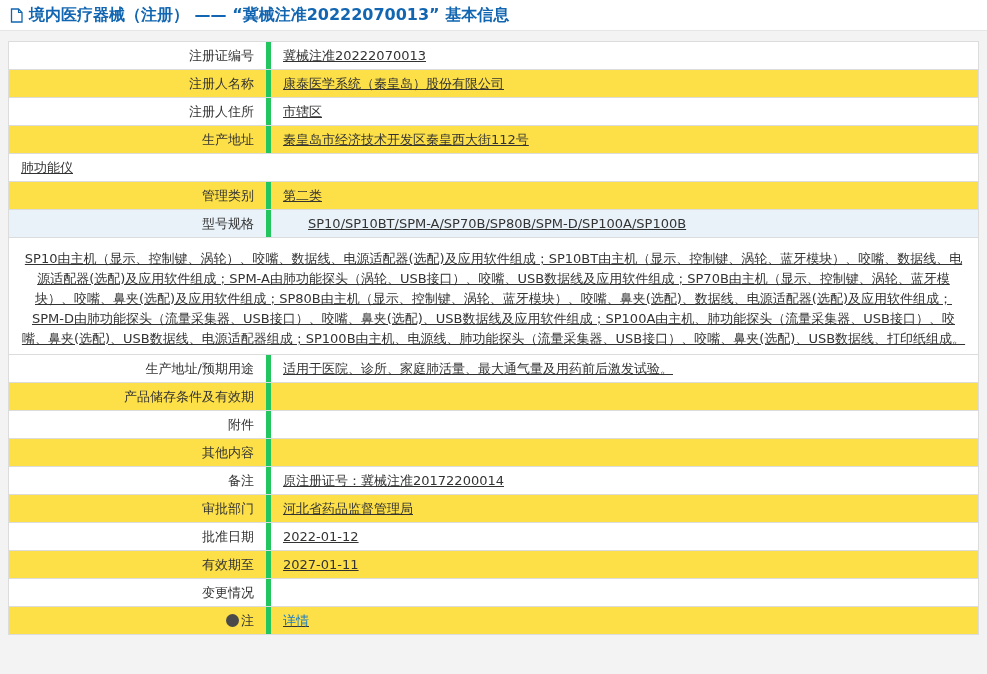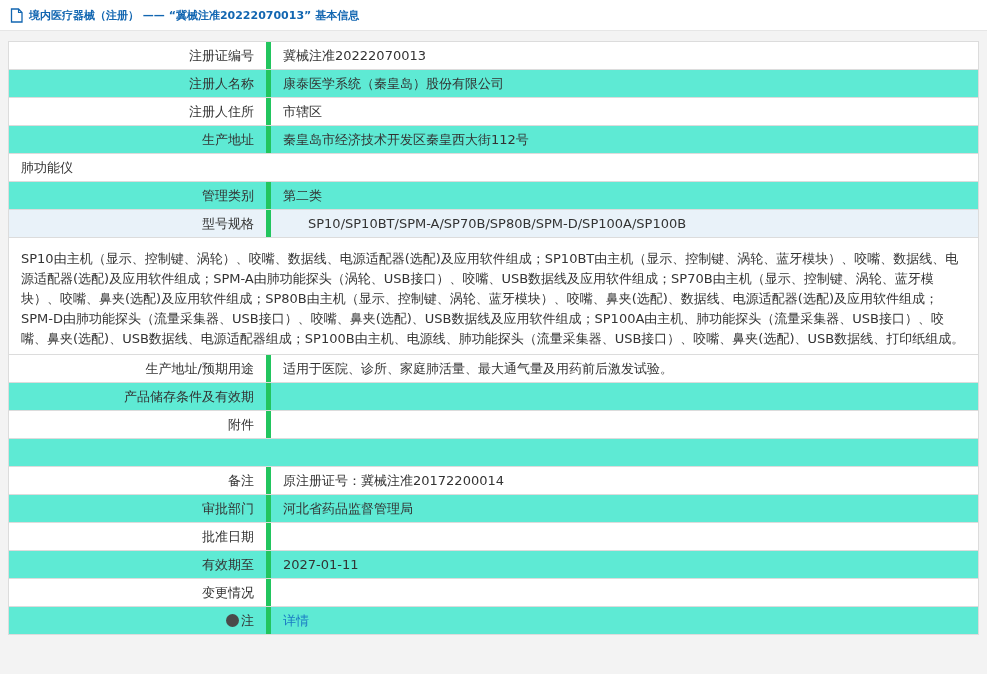--- a/index.html
+++ b/index.html
@@ -18,59 +18,60 @@
     border-bottom: 1px solid #e6e6e6;
     display: flex;
     align-items: center;
     gap: 6px;
     padding: 0 10px;
   }
   .header .doc-icon { display: inline-flex; align-items: center; }
   .header .title {
     color: #1266b1;
     font-weight: bold;
-    font-size: 11px;
+    font-size: 16px;
     white-space: nowrap;
     text-align: right;
   }
 
   .info-table {
     margin: 10px 8px 0 8px;
     background: #ffffff;
     border: 1px solid #dcdcdc;
     border-bottom: none;
   }
   .row {
     display: flex;
     border-bottom: 1px solid #dcdcdc;
     background: #ffffff;
   }
-  .row.alt { background: #5eead4; }
+  .row.alt { background: #fde047; }
   .row.highlight { background: #e9f2f9; gap: 25px; }
   .cell {
     display: flex;
     align-items: center;
     min-height: 27px;
     line-height: 20px;
     padding: 3px 12px;
   }
   .cell-label {
     width: 262px;
     flex: none;
     justify-content: flex-end;
     text-align: right;
     padding-left: 100px;
     border-right: 5px solid #22c55e;
     color: #333;
   }
   .cell-value {
     flex: 1;
     justify-content: flex-start;
-    text-align: left;
+    text-align: center;
     color: #333;
+    text-decoration: underline;
   }
   .cell-value.long { padding-top: 11px; padding-bottom: 5px; display: block; }
   .note-icon {
     display: inline-block;
     width: 13px;
     height: 13px;
     border-radius: 50%;
     background: #4a4a4a;
     margin-right: 2px;
     flex: none;
@@ -145,35 +146,37 @@
       <div class="cell cell-label">产品储存条件及有效期</div>
       <div class="cell cell-value"></div>
     </div>
 
     <div class="row">
       <div class="cell cell-label">附件</div>
       <div class="cell cell-value"></div>
     </div>
 
     <div class="row alt">
+      <div class="cell cell-label">其他内容</div>
       <div class="cell cell-value"></div>
     </div>
 
     <div class="row">
       <div class="cell cell-label">备注</div>
       <div class="cell cell-value">原注册证号：冀械注准20172200014</div>
     </div>
 
     <div class="row alt">
       <div class="cell cell-label">审批部门</div>
       <div class="cell cell-value">河北省药品监督管理局</div>
     </div>
 
     <div class="row">
       <div class="cell cell-label">批准日期</div>
+      <div class="cell cell-value">2022-01-12</div>
     </div>
 
     <div class="row alt">
       <div class="cell cell-label">有效期至</div>
       <div class="cell cell-value">2027-01-11</div>
     </div>
 
     <div class="row">
       <div class="cell cell-label">变更情况</div>
       <div class="cell cell-value"></div>

